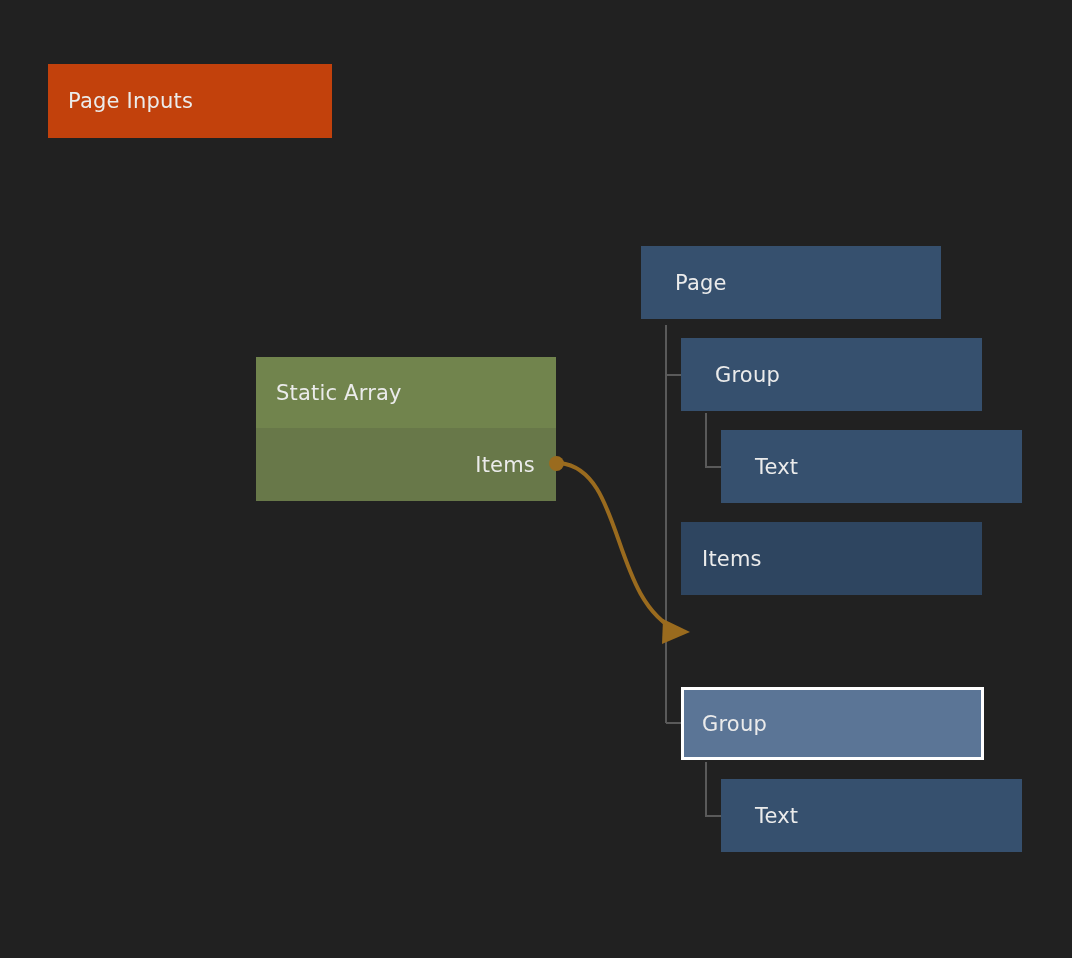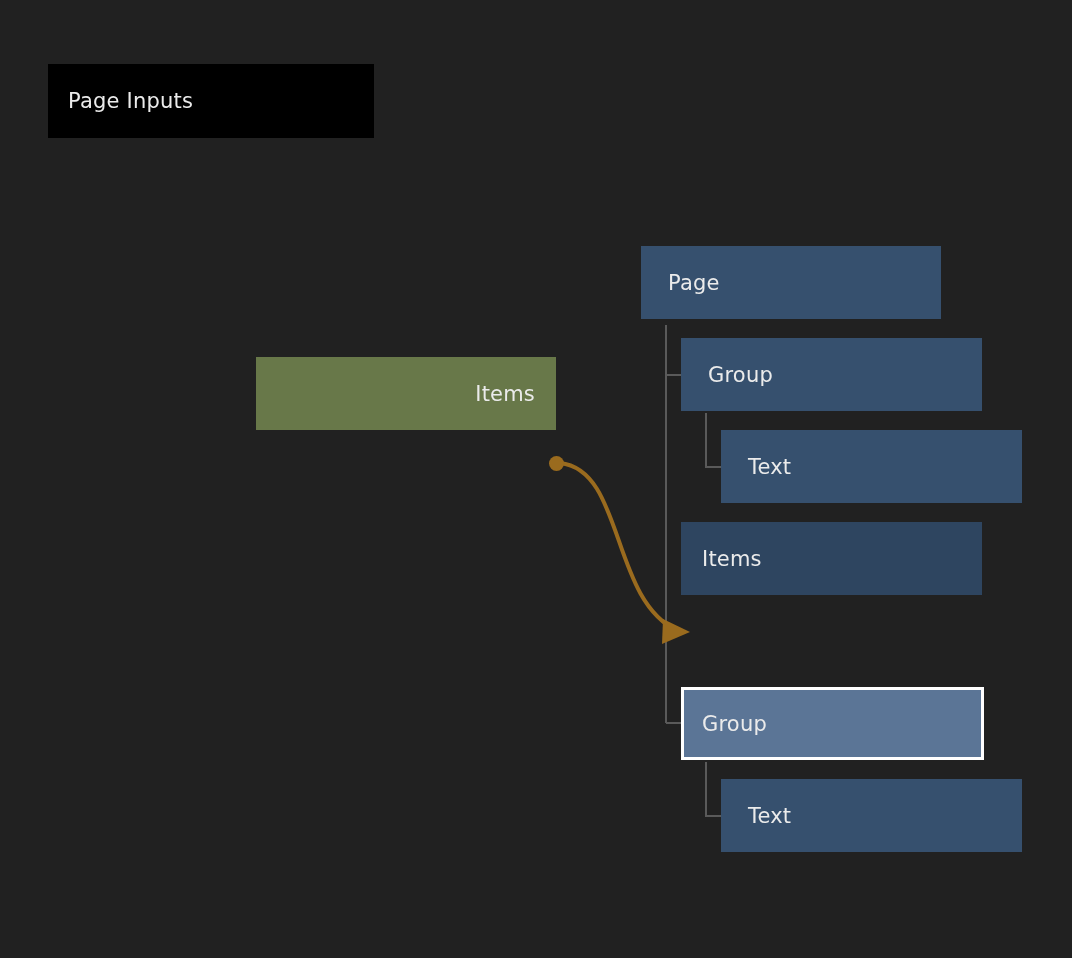--- a/index.html
+++ b/index.html
@@ -32,23 +32,23 @@
     color: #ebebeb;
     font-size: 21px;
     letter-spacing: 0.2px;
     white-space: nowrap;
   }
 
   
   #page-inputs-node {
     left: 48px;
     top: 64px;
-    width: 326px;
+    width: 284px;
     height: 74px;
-    background: #000000;
+    background: #c2410c;
     text-align: center;
   }
   #page-inputs-node .node-row {
     height: 74px;
     padding-left: 20px;
   }
 
   
   #static-array-node {
     left: 256px;
@@ -74,21 +74,21 @@
     border-radius: 50%;
     background: #9a6b1e;
   }
   #static-array-out-port {
     left: 549px;
     top: 456px;
   }
 
   
   .blue-node { background: #36506e; }
-  .blue-node .header-row { padding-left: 27px; }
+  .blue-node .header-row { padding-left: 34px; }
 
   #tree-page-node   { left: 641px; top: 246px;  width: 300px; height: 73px; }
   #tree-page-node .header-row { height: 73px; }
 
   #tree-group-node  { left: 681px; top: 338px;  width: 301px; height: 73px; }
   #tree-group-node .header-row { height: 73px; }
 
   #tree-text-node-1 { left: 721px; top: 430px;  width: 301px; height: 73px; }
   #tree-text-node-1 .header-row { height: 73px; }
 
@@ -145,20 +145,23 @@
     <polygon points="663,619 690,632 662,644" fill="#9a6b1e"></polygon>
   </svg>
 
   <div class="node" id="page-inputs-node">
     <div class="node-row">
       <span class="node-label">Page Inputs</span>
     </div>
   </div>
 
   <div class="node" id="static-array-node">
+    <div class="node-row header-row">
+      <span class="node-label">Static Array</span>
+    </div>
     <div class="node-row output-row">
       <span class="node-label">Items</span>
     </div>
   </div>
   <div class="port-dot" id="static-array-out-port"></div>
 
   <div class="node blue-node" id="tree-page-node">
     <div class="node-row header-row">
       <span class="node-label">Page</span>
     </div>

